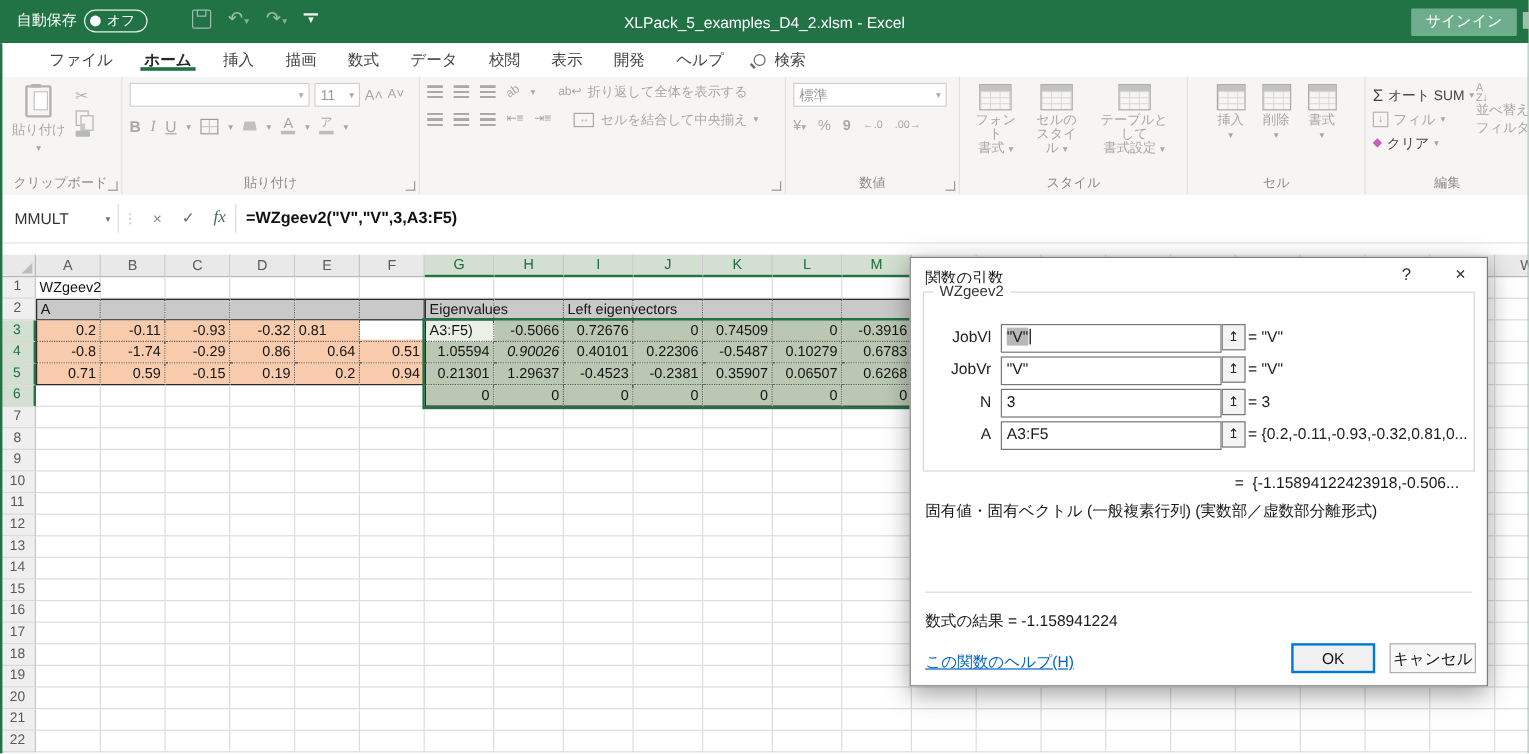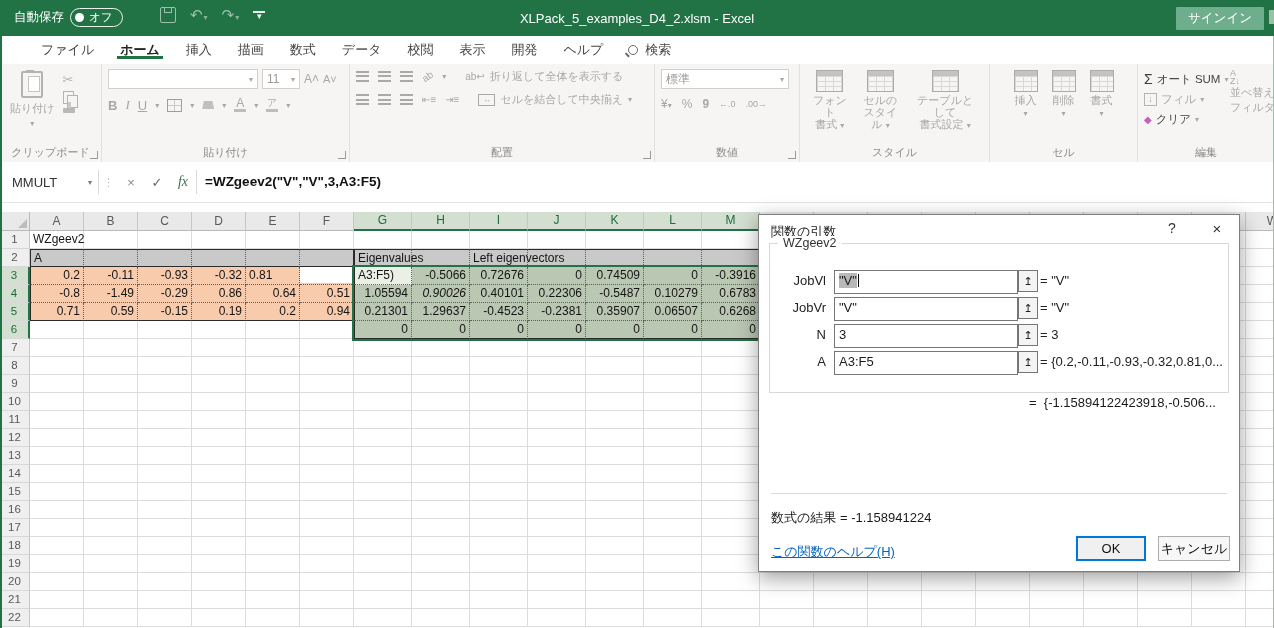--- a/index.html
+++ b/index.html
@@ -238,21 +238,20 @@
         <span class="alignbars"></span>
         <span class="alignbars"></span>
         <span class="dis" style="font-size:10px;">⇤≡</span>
         <span class="dis" style="font-size:10px;">⇥≡</span>
         <span class="wrapline">
             <span class="merge-ic">↔</span>
             <span>セルを結合して中央揃え</span>
             <span class="dd9">▾</span>
           </span>
       </div>
-      <div class="rglabel">配置</div>
       <div class="launcher"></div>
     </div>
 
     <div class="rgroup" style="width:145px;">
       <div class="selbox-ctl" style="width:128px;">
           <span style="color:#9a9a9a;">標準</span>
           <span class="dd9">▾</span>
         </div>
       <div class="numicons dis">
         <span><span>¥</span><span class="dd9">▾</span></span>
@@ -442,21 +441,21 @@
         <div class="cell" style="width: 54px;"></div>
         <div class="cell" style="width: 54px;"></div>
         <div class="cell" style="width: 54px;"></div>
         <div class="cell" style="width: 54px;"></div>
         <div class="cell" style="width: 54px;"></div>
         <div class="cell" style="width: 54px;"></div>
       </div>
       <div class="srow">
         <div class="rh sel">4</div>
         <div class="cell f-orange" style="width: 54px; text-align: right; border-left: 1px solid rgb(43, 43, 43); border-right: 1px dotted rgb(95, 95, 95); border-bottom: 1px dotted rgb(95, 95, 95);">-0.8</div>
-        <div class="cell f-orange" style="width: 54px; text-align: right; border-right: 1px dotted rgb(95, 95, 95); border-bottom: 1px dotted rgb(95, 95, 95);">-1.49</div>
+        <div class="cell f-orange" style="width: 54px; text-align: right; border-right: 1px dotted rgb(95, 95, 95); border-bottom: 1px dotted rgb(95, 95, 95);">-1.74</div>
         <div class="cell f-orange" style="width: 54px; text-align: right; border-right: 1px dotted rgb(95, 95, 95); border-bottom: 1px dotted rgb(95, 95, 95);">-0.29</div>
         <div class="cell f-orange" style="width: 54px; text-align: right; border-right: 1px dotted rgb(95, 95, 95); border-bottom: 1px dotted rgb(95, 95, 95);">0.86</div>
         <div class="cell f-orange" style="width: 54px; text-align: right; border-right: 1px dotted rgb(95, 95, 95); border-bottom: 1px dotted rgb(95, 95, 95);">0.64</div>
         <div class="cell f-orange" style="width: 54px; text-align: right; border-right: 1px solid rgb(43, 43, 43); border-bottom: 1px dotted rgb(95, 95, 95);">0.51</div>
         <div class="cell f-sel" style="width: 58px; text-align: right; border-left: 1px solid rgb(43, 43, 43); border-right: 1px dotted rgb(95, 95, 95); border-bottom: 1px dotted rgb(95, 95, 95);">1.05594</div>
         <div class="cell f-sel" style="width: 58px; text-align: right; border-right: 1px dotted rgb(95, 95, 95); border-bottom: 1px dotted rgb(95, 95, 95); font-style: italic;">0.90026</div>
         <div class="cell f-sel" style="width: 58px; text-align: right; border-right: 1px dotted rgb(95, 95, 95); border-bottom: 1px dotted rgb(95, 95, 95);">0.40101</div>
         <div class="cell f-sel" style="width: 58px; text-align: right; border-right: 1px dotted rgb(95, 95, 95); border-bottom: 1px dotted rgb(95, 95, 95);">0.22306</div>
         <div class="cell f-sel" style="width: 58px; text-align: right; border-right: 1px dotted rgb(95, 95, 95); border-bottom: 1px dotted rgb(95, 95, 95);">-0.5487</div>
         <div class="cell f-sel" style="width: 58px; text-align: right; border-right: 1px dotted rgb(95, 95, 95); border-bottom: 1px dotted rgb(95, 95, 95);">0.10279</div>
@@ -972,20 +971,21 @@
           </div>
           <div class="frow" style="top: 107px; width: 458px;">
             <div class="flabel">A</div>
             <div class="finput">A3:F5</div>
             <div class="fcollapse">↥</div>
             <div class="fres">=  {0.2,-0.11,-0.93,-0.32,0.81,0...</div>
           </div>
         </div>
     </div>
     <div class="arrres"><span>=</span>&nbsp;&nbsp;<span>{-1.15894122423918,-0.506...</span></div>
+    <div class="ddesc">固有値・固有ベクトル (一般複素行列) (実数部／虚数部分離形式)</div>
     <div class="dhr"></div>
     <div class="dresult"><span>数式の結果 = </span> <span>-1.158941224</span></div>
     <a class="dlink">この関数のヘルプ(H)</a>
     <div class="okbtn">OK</div>
     <div class="cancelbtn">キャンセル</div>
   </div>
 
 </div>
 
 </body></html>

